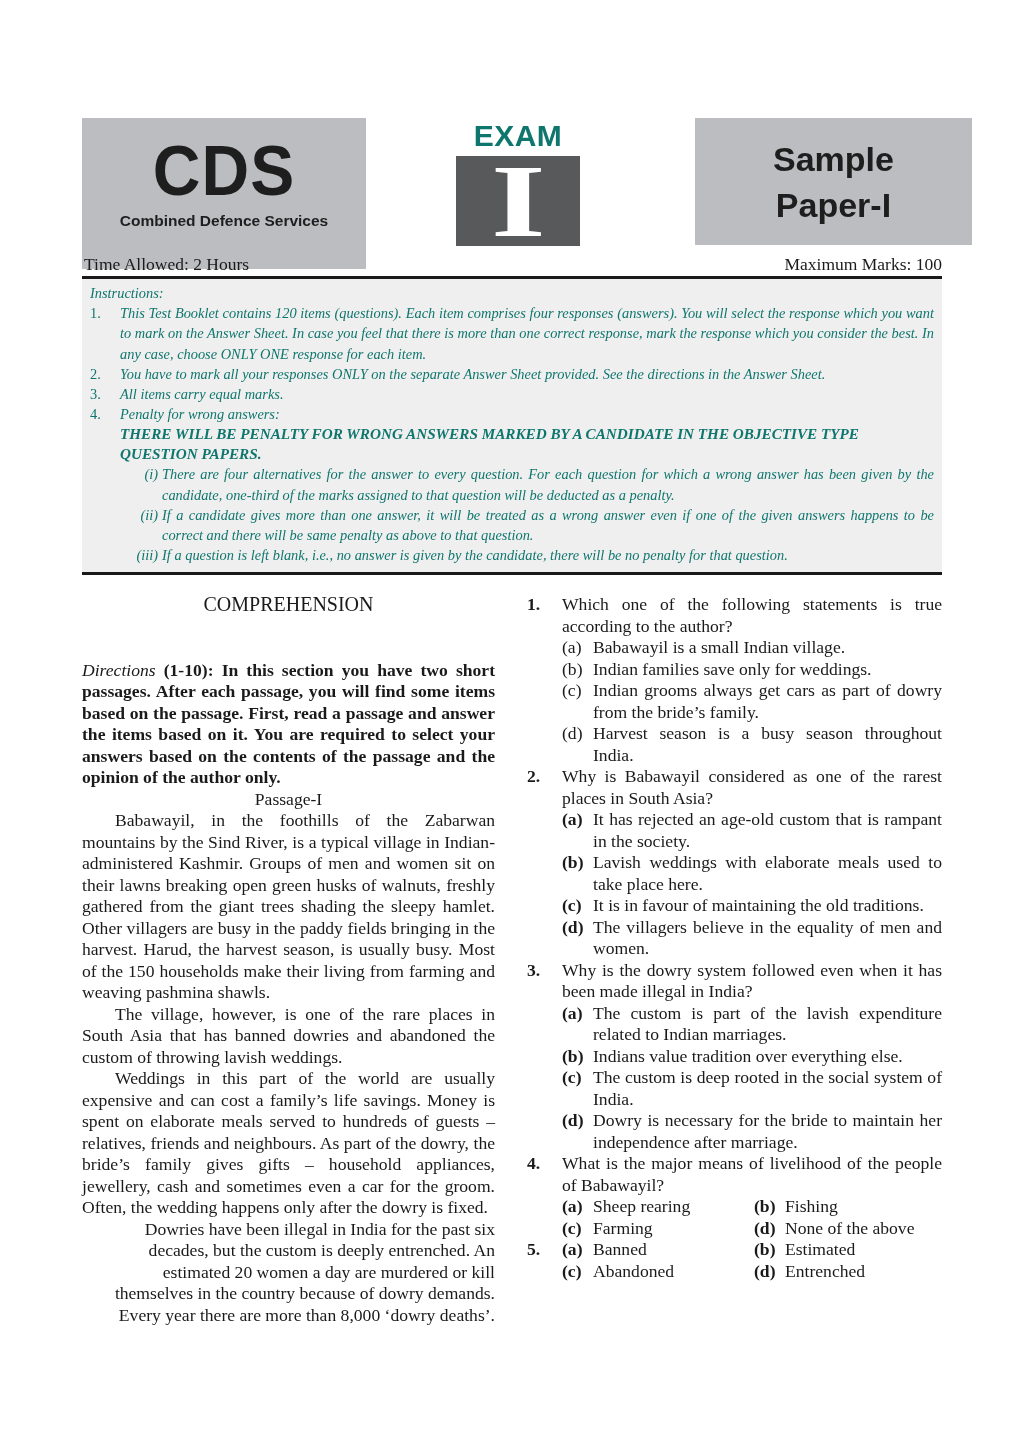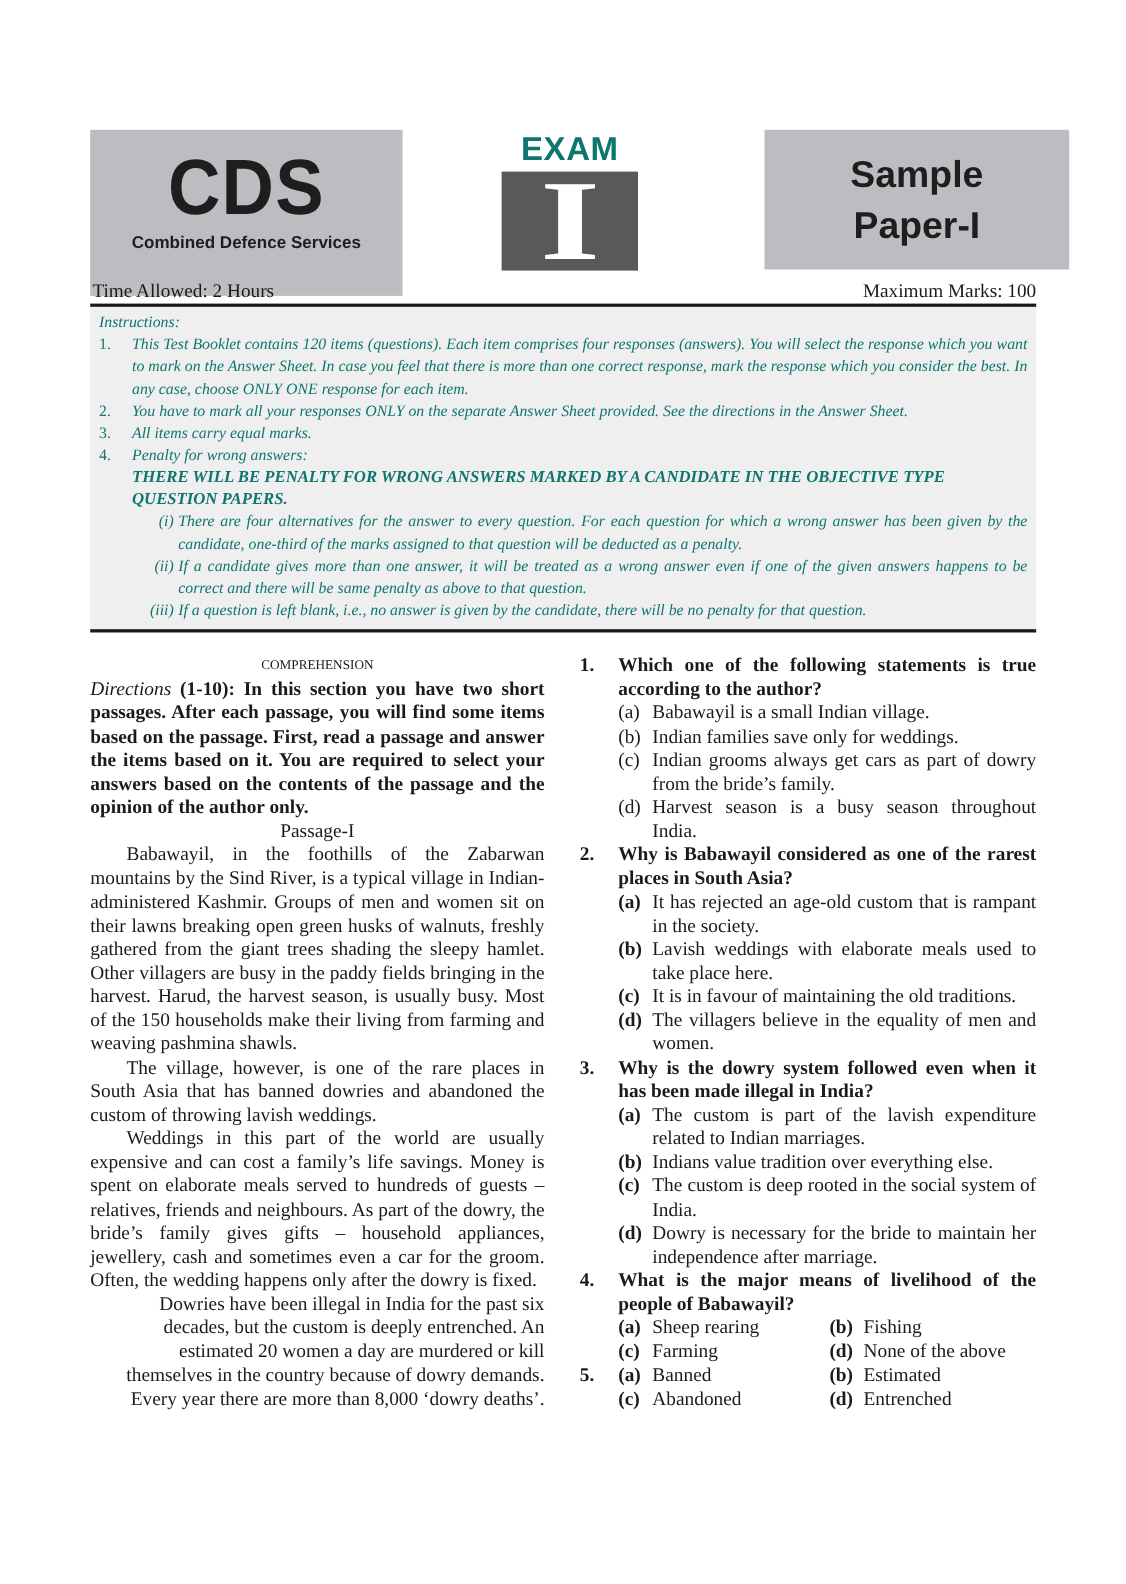--- a/index.html
+++ b/index.html
@@ -35,31 +35,31 @@
   .instr-caps { padding-left: 30px; font-weight: 700; font-size: 15.2px; line-height: 20px; }
   .sub-item { position: relative; padding-left: 72px; text-align: justify; }
   .sub-num { position: absolute; left: 30px; width: 38px; text-align: right; }
   b { font-weight: 400; }
 
   
   .col { position: absolute; top: 594px; font-size: 17.6px; line-height: 21.5px; color: #1a1a1a; }
   #left-col { left: 82px; width: 413px; }
   #right-col { left: 527px; width: 415px; }
 
-  #comp-heading { text-align: center; font-size: 12px; }
-  #directions { font-weight: 700; text-align: justify; text-align-last: left; }
+  #comp-heading { text-align: center; font-size: 20px; }
+  #directions { font-weight: 700; text-align: justify; text-align-last: left; margin-top: 44px; }
   #directions .dir-italic { font-style: italic; font-weight: 400; }
   #passage-title { text-align: center; }
   .para { text-align: justify; text-indent: 33px; }
   .para.noindent { text-indent: 0; }
   .para:last-child { text-align: right; }
 
   .q { position: relative; padding-left: 35px; }
   .q-num { position: absolute; left: 0; top: 0; font-weight: 700; }
-  .q-text { text-align: justify; text-align-last: left; font-weight: bold; }
+  .q-text { text-align: justify; text-align-last: left; }
   .opt { position: relative; padding-left: 31px; text-align: justify; text-align-last: left; }
   .opt-label { position: absolute; left: 0; top: 0; }
   .opt-label.bold { font-weight: 700; }
   .opt-grid { display: grid; grid-template-columns: 192px 1fr; }
 </style>
 </head>
 <body>
 
 <div id="cds-box" class="hdr-box">
   <div id="cds-title">CDS</div>

